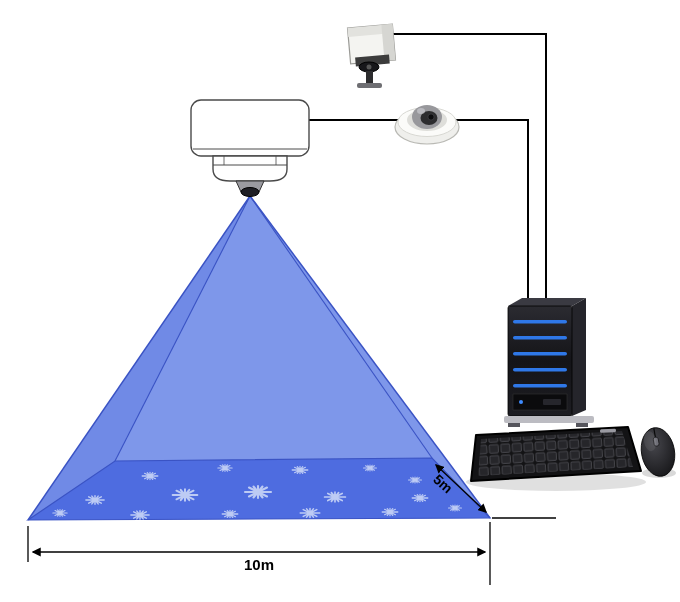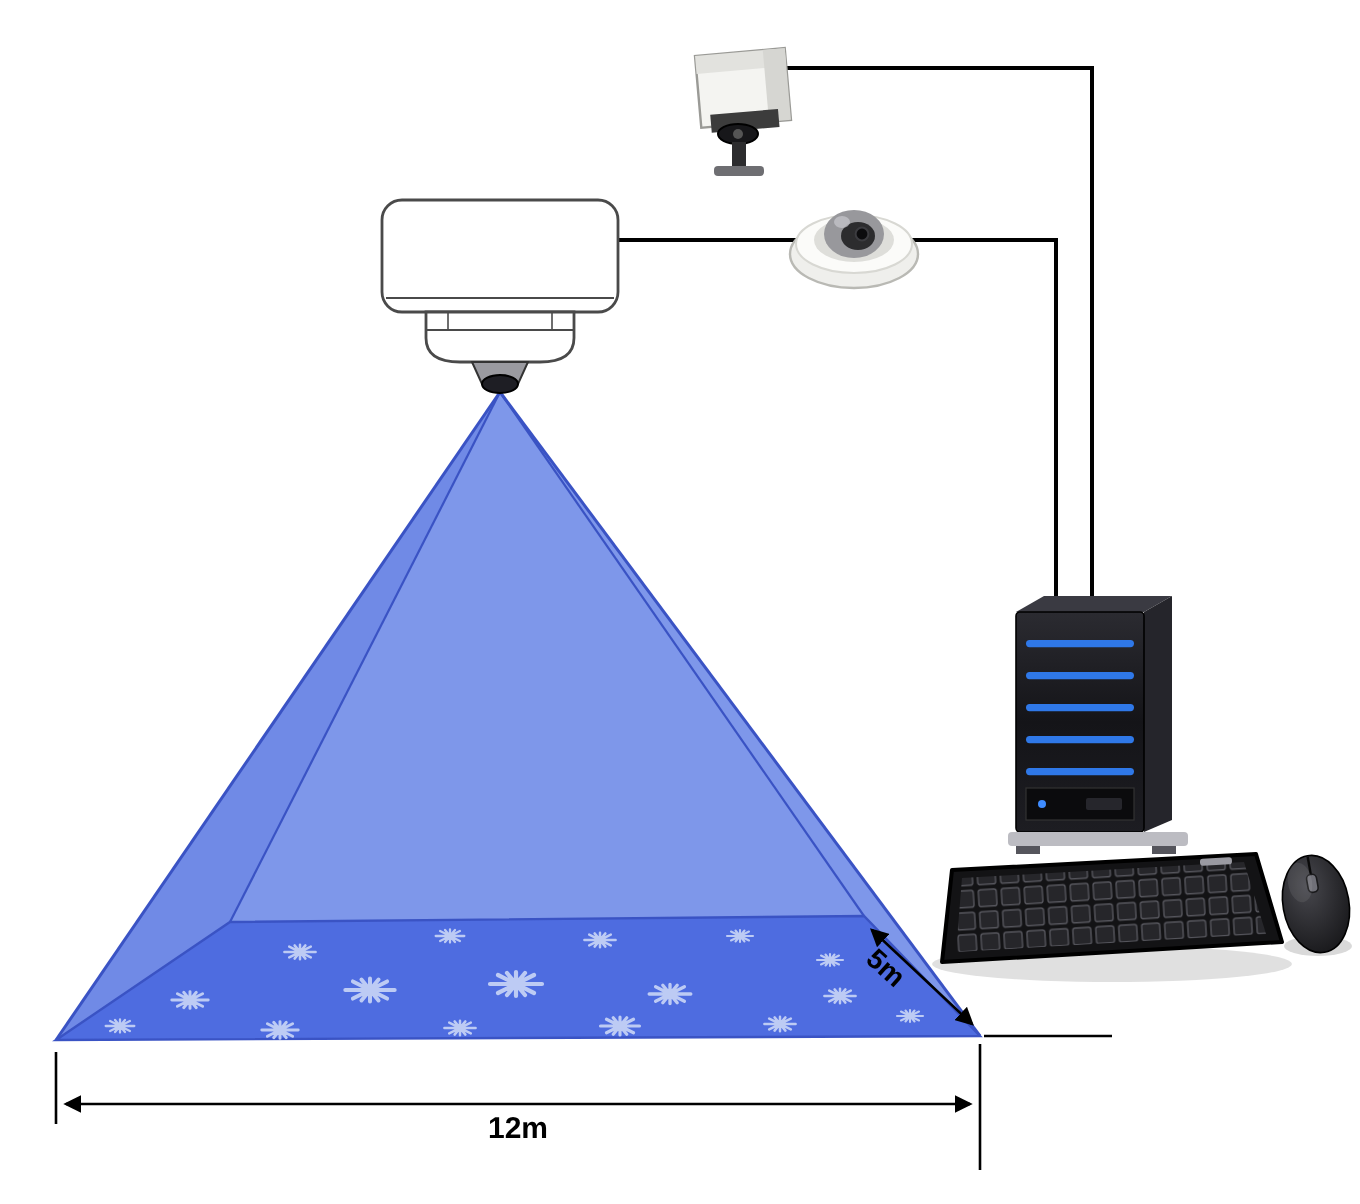--- a/index.html
+++ b/index.html
@@ -164,16 +164,16 @@
     <ellipse cx="659" cy="473" rx="17" ry="5" fill="#000" opacity="0.15"></ellipse>
     <g transform="rotate(-10 658 452)">
       <ellipse cx="658" cy="452" rx="16.5" ry="24.5" fill="url(#mouseGrad)" stroke="#000" stroke-width="0.8"></ellipse>
       <line x1="658" y1="428" x2="658" y2="446" stroke="#0a0a0a" stroke-width="1.2"></line>
       <rect x="655.5" y="437" width="5" height="9" rx="2.2" fill="#707078" stroke="#1a1a1c" stroke-width="0.8"></rect>
       <ellipse cx="652" cy="440" rx="6" ry="10" fill="#ffffff" opacity="0.08"></ellipse>
     </g>
   </g>
 </svg>
 
-  <div class="dim-label width">12m</div>
+  <div class="dim-label width">10m</div>
   <div class="dim-label depth">5m</div>
 
 </div>
 
 </body></html>

